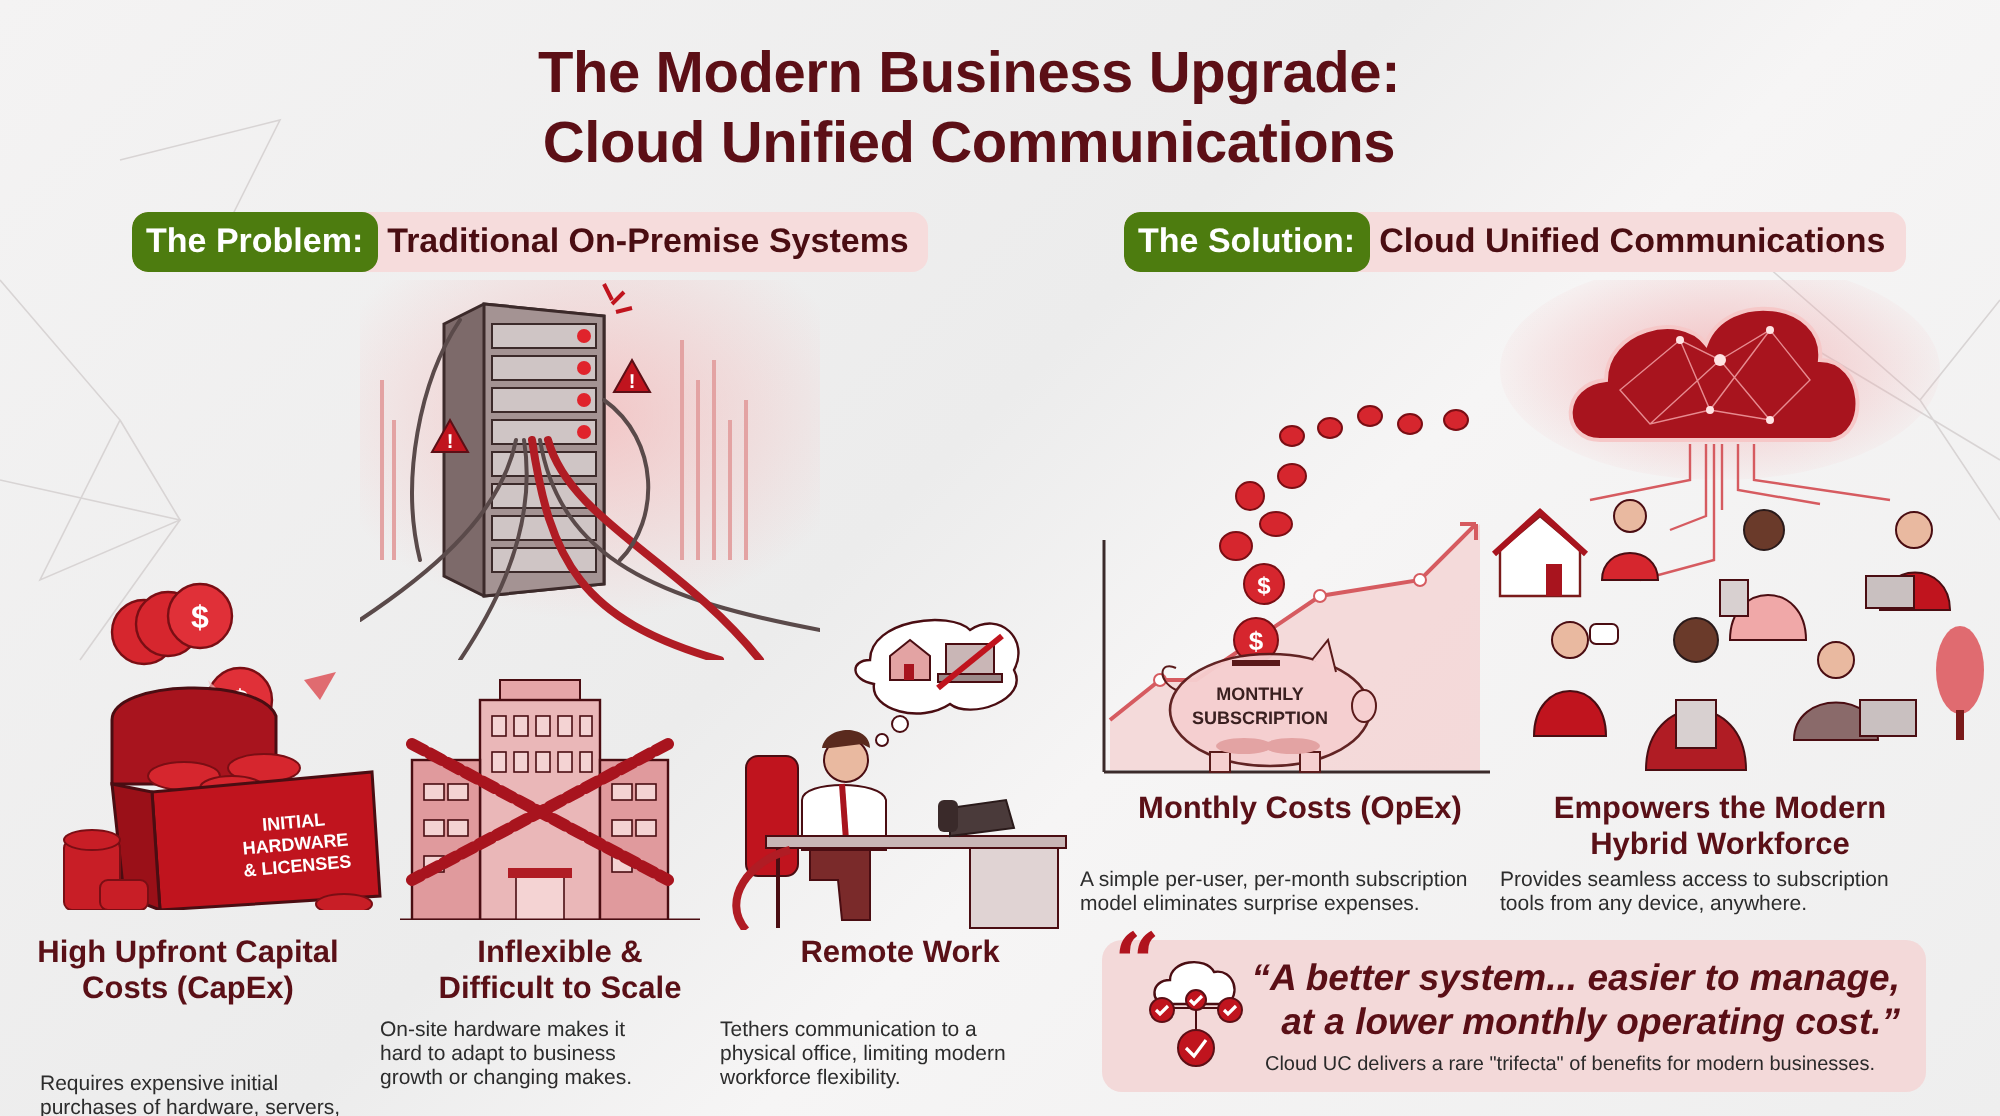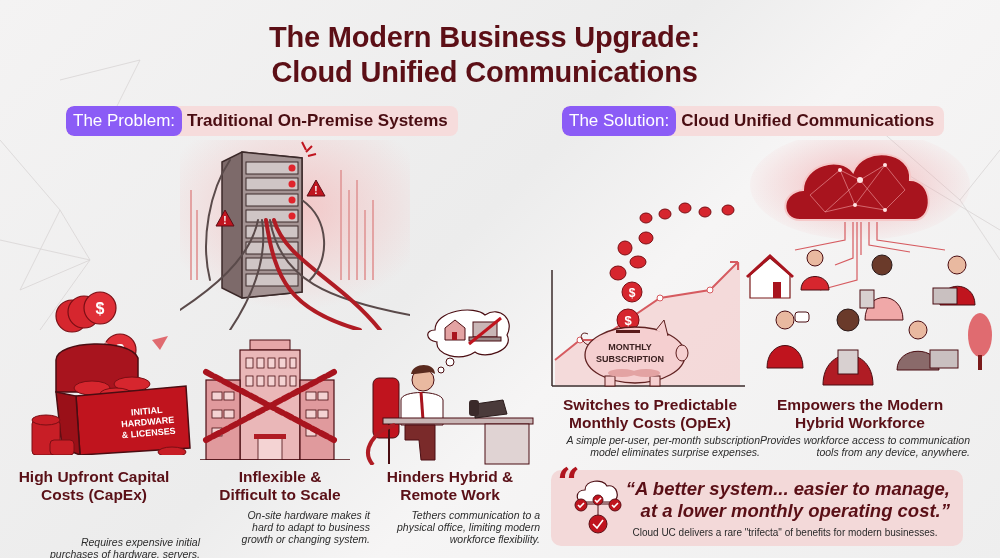--- a/index.html
+++ b/index.html
@@ -15,35 +15,34 @@
   .title {
     position: absolute; left: 0; top: 20px; width: 969px;
     text-align: center; font-weight: 700; font-size: 29px; line-height: 35px;
     color: #5c0f16; letter-spacing: -0.2px;
   }
   .section-header {
     position: absolute; height: 30px; display: flex; align-items: stretch;
     border-radius: 8px; background: #f6dcdc; overflow: hidden;
   }
   .section-header .tag {
-    background: #8b5cf6; color: #fff; font-weight: 400; font-size: 17px;
+    background: #4d7c0f; color: #fff; font-weight: 700; font-size: 17px;
     padding: 0 7px; display: flex; align-items: center; border-radius: 8px;
   }
   .section-header .rest {
     color: #4a0d12; font-weight: 700; font-size: 17px;
     padding: 0 10px 0 5px; display: flex; align-items: center;
   }
   .card-title {
     position: absolute; text-align: center; font-weight: 700; font-size: 15.5px;
     line-height: 18px; color: #5a1017;
   }
   .card-desc {
-    position: absolute; text-align: right; font-size: 10.5px; line-height: 12px;
+    position: absolute; text-align: left; font-size: 10.5px; line-height: 12px;
     color: #2c2c2c;
-    font-style: italic;
   }
   .quote-box {
     position: absolute; left: 551px; top: 470px; width: 412px; height: 76px;
     background: #f3d9d9; border-radius: 10px;
   }
   .quote-mark {
     position: absolute; left: 557px; top: 462px; font-size: 40px; font-weight: 700;
     color: #b0141e; font-family: "DejaVu Serif", serif; line-height: 40px;
   }
   .quote-text {
@@ -256,25 +255,24 @@
     <div>and software licenses.</div>
 </div>
 
 <div class="card-title" style="left:190px; top:468px; width:180px;">
   <div>Inflexible &amp;</div>
     <div>Difficult to Scale</div>
 </div>
 <div class="card-desc" style="left:190px; top:509px; width:180px;">
   <div>On-site hardware makes it</div>
     <div>hard to adapt to business</div>
-    <div>growth or changing system.</div>
+    <div>growth or changing makes.</div>
 </div>
 
 <div class="card-title" style="left:360px; top:468px; width:180px;">
-  <div>Hinders Hybrid &amp;</div>
     <div>Remote Work</div>
 </div>
 <div class="card-desc" style="left:360px; top:509px; width:180px;">
   <div>Tethers communication to a</div>
     <div>physical office, limiting modern</div>
     <div>workforce flexibility.</div>
 </div>
 
 <svg class="abs" style="left:550px; top:190px;" width="200" height="205" viewBox="0 0 200 205">
 
@@ -390,34 +388,33 @@
     <path d="M162 230 C162 205, 204 205, 204 230 Z" fill="#8a6a6a" stroke="#4a0d12"></path>
     <rect x="195" y="210" width="28" height="18" fill="#c9c0c0" stroke="#4a0d12"></rect>
   </g>
   <g>
     <ellipse cx="245" cy="195" rx="12" ry="22" fill="#e06b70"></ellipse>
     <rect x="243" y="215" width="4" height="15" fill="#7a1a1a"></rect>
   </g>
 </svg>
 
 <div class="card-title" style="left:545px; top:396px; width:210px;">
-  <div>Switches to Predictable</div>
     <div>Monthly Costs (OpEx)</div>
 </div>
 <div class="card-desc" style="left:540px; top:434px; width:220px;">
   <div>A simple per-user, per-month subscription</div>
     <div>model eliminates surprise expenses.</div>
 </div>
 
 <div class="card-title" style="left:755px; top:396px; width:210px;">
   <div>Empowers the Modern</div>
     <div>Hybrid Workforce</div>
 </div>
 <div class="card-desc" style="left:750px; top:434px; width:220px;">
-  <div>Provides workforce access to communication</div>
+  <div>Provides seamless access to subscription</div>
     <div>tools from any device, anywhere.</div>
 </div>
 
 <div class="quote-box"></div>
 <div class="quote-mark">“</div>
 <svg class="abs" style="left:573px; top:478px;" width="50" height="58" viewBox="0 0 50 58">
   <path d="M10 24 C2 24, 2 12, 12 12 C12 2, 30 0, 34 8 C44 6, 48 20, 40 24 Z" fill="#fff" stroke="#4a0d12" stroke-width="1.2"></path>
   <line x1="8" y1="26" x2="42" y2="26" stroke="#4a0d12"></line>
   <line x1="25" y1="26" x2="25" y2="40" stroke="#4a0d12"></line>
   <g fill="#c0141e" stroke="#5c0f16">

